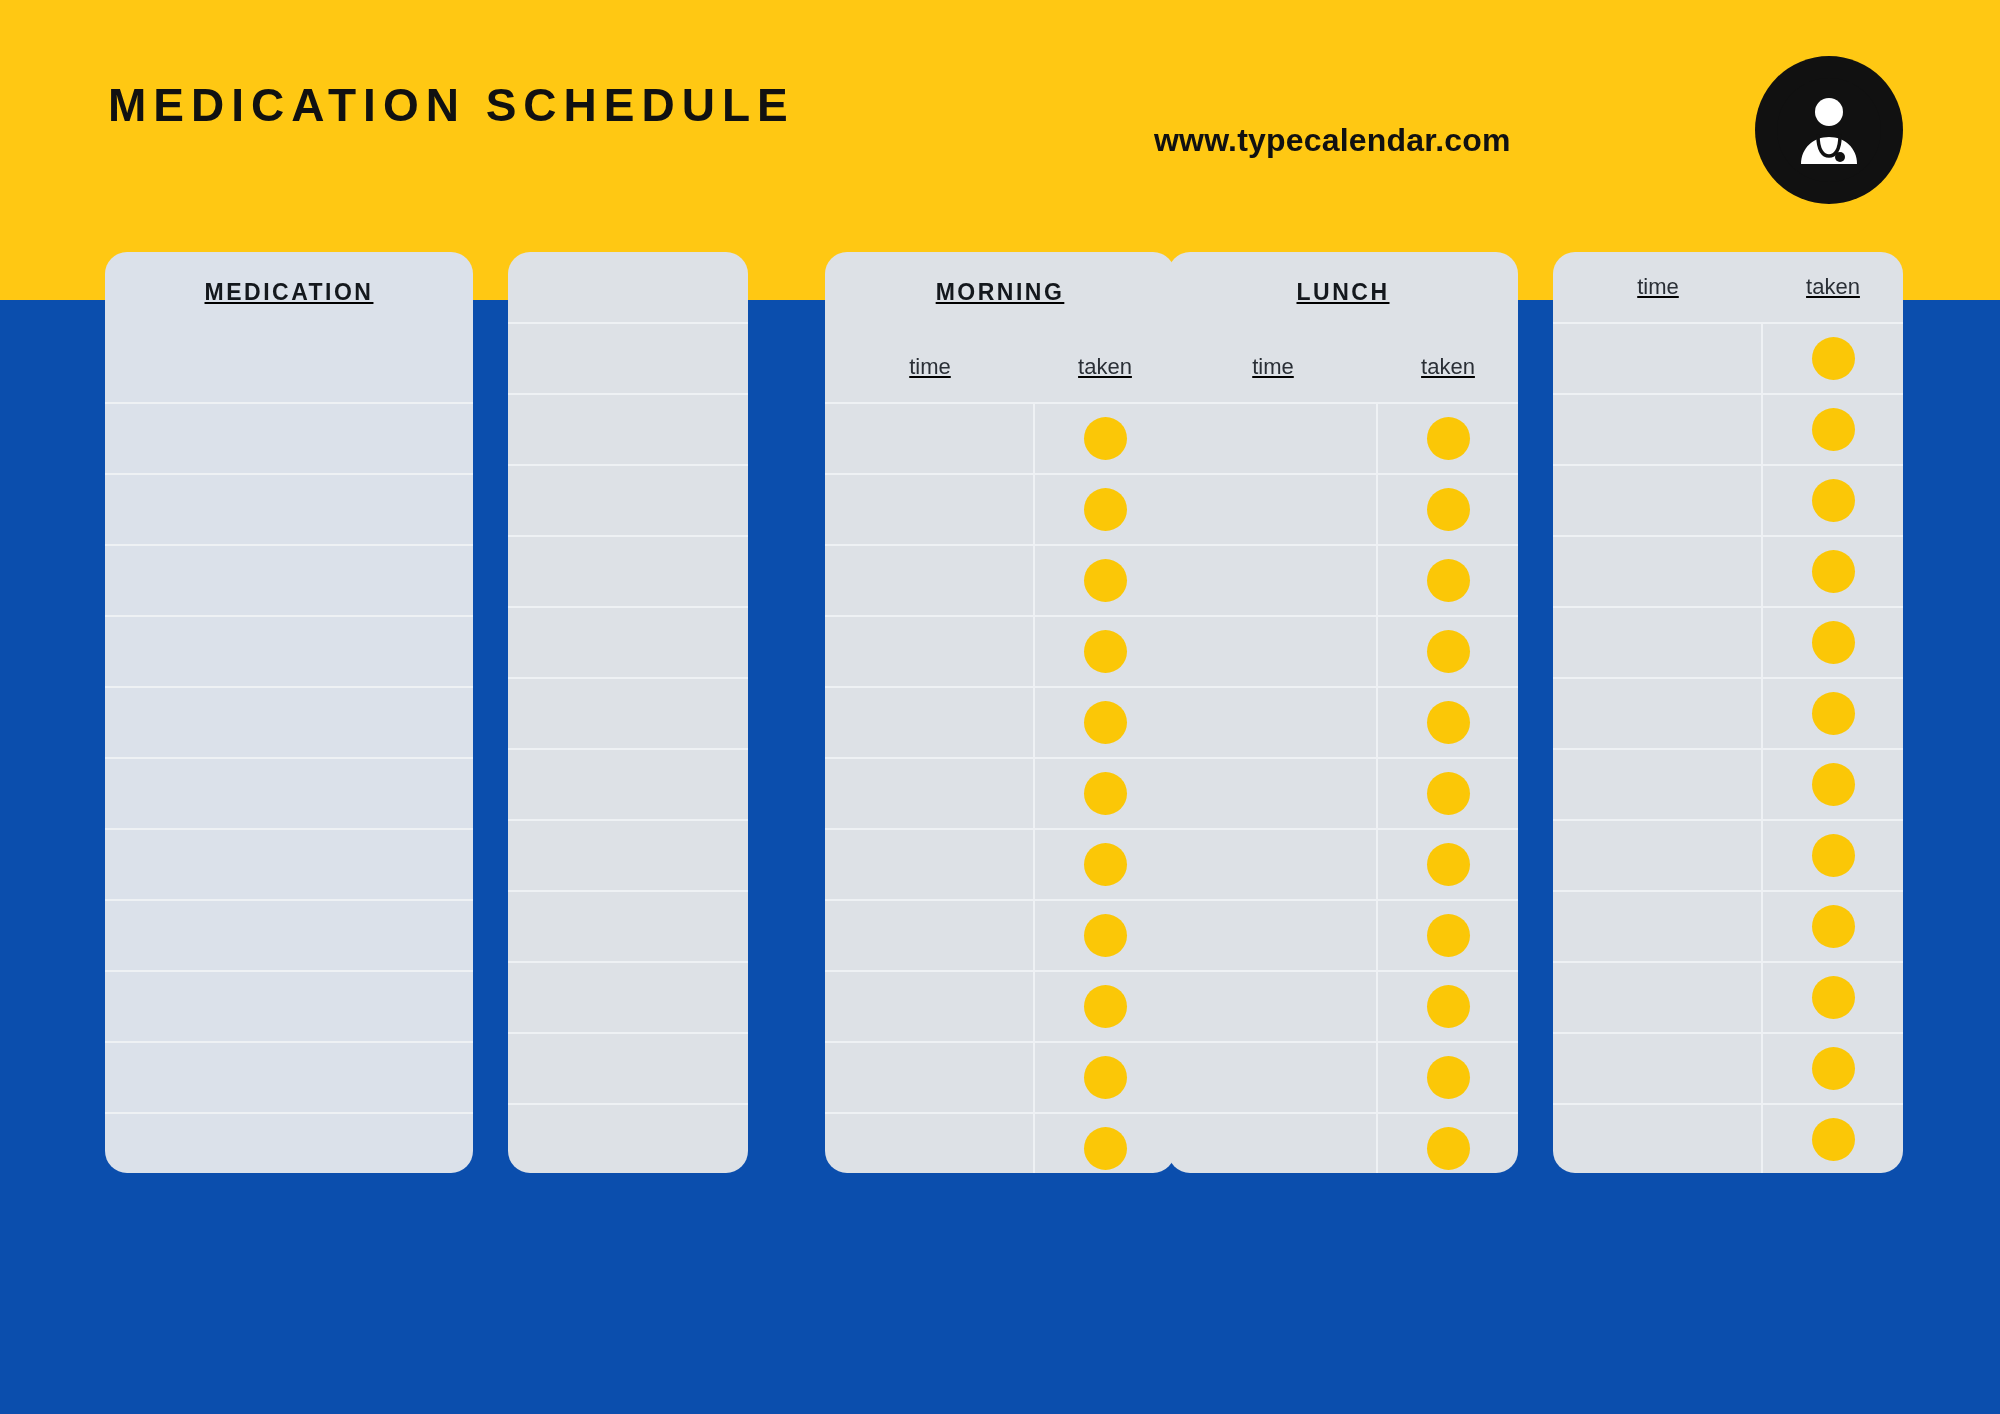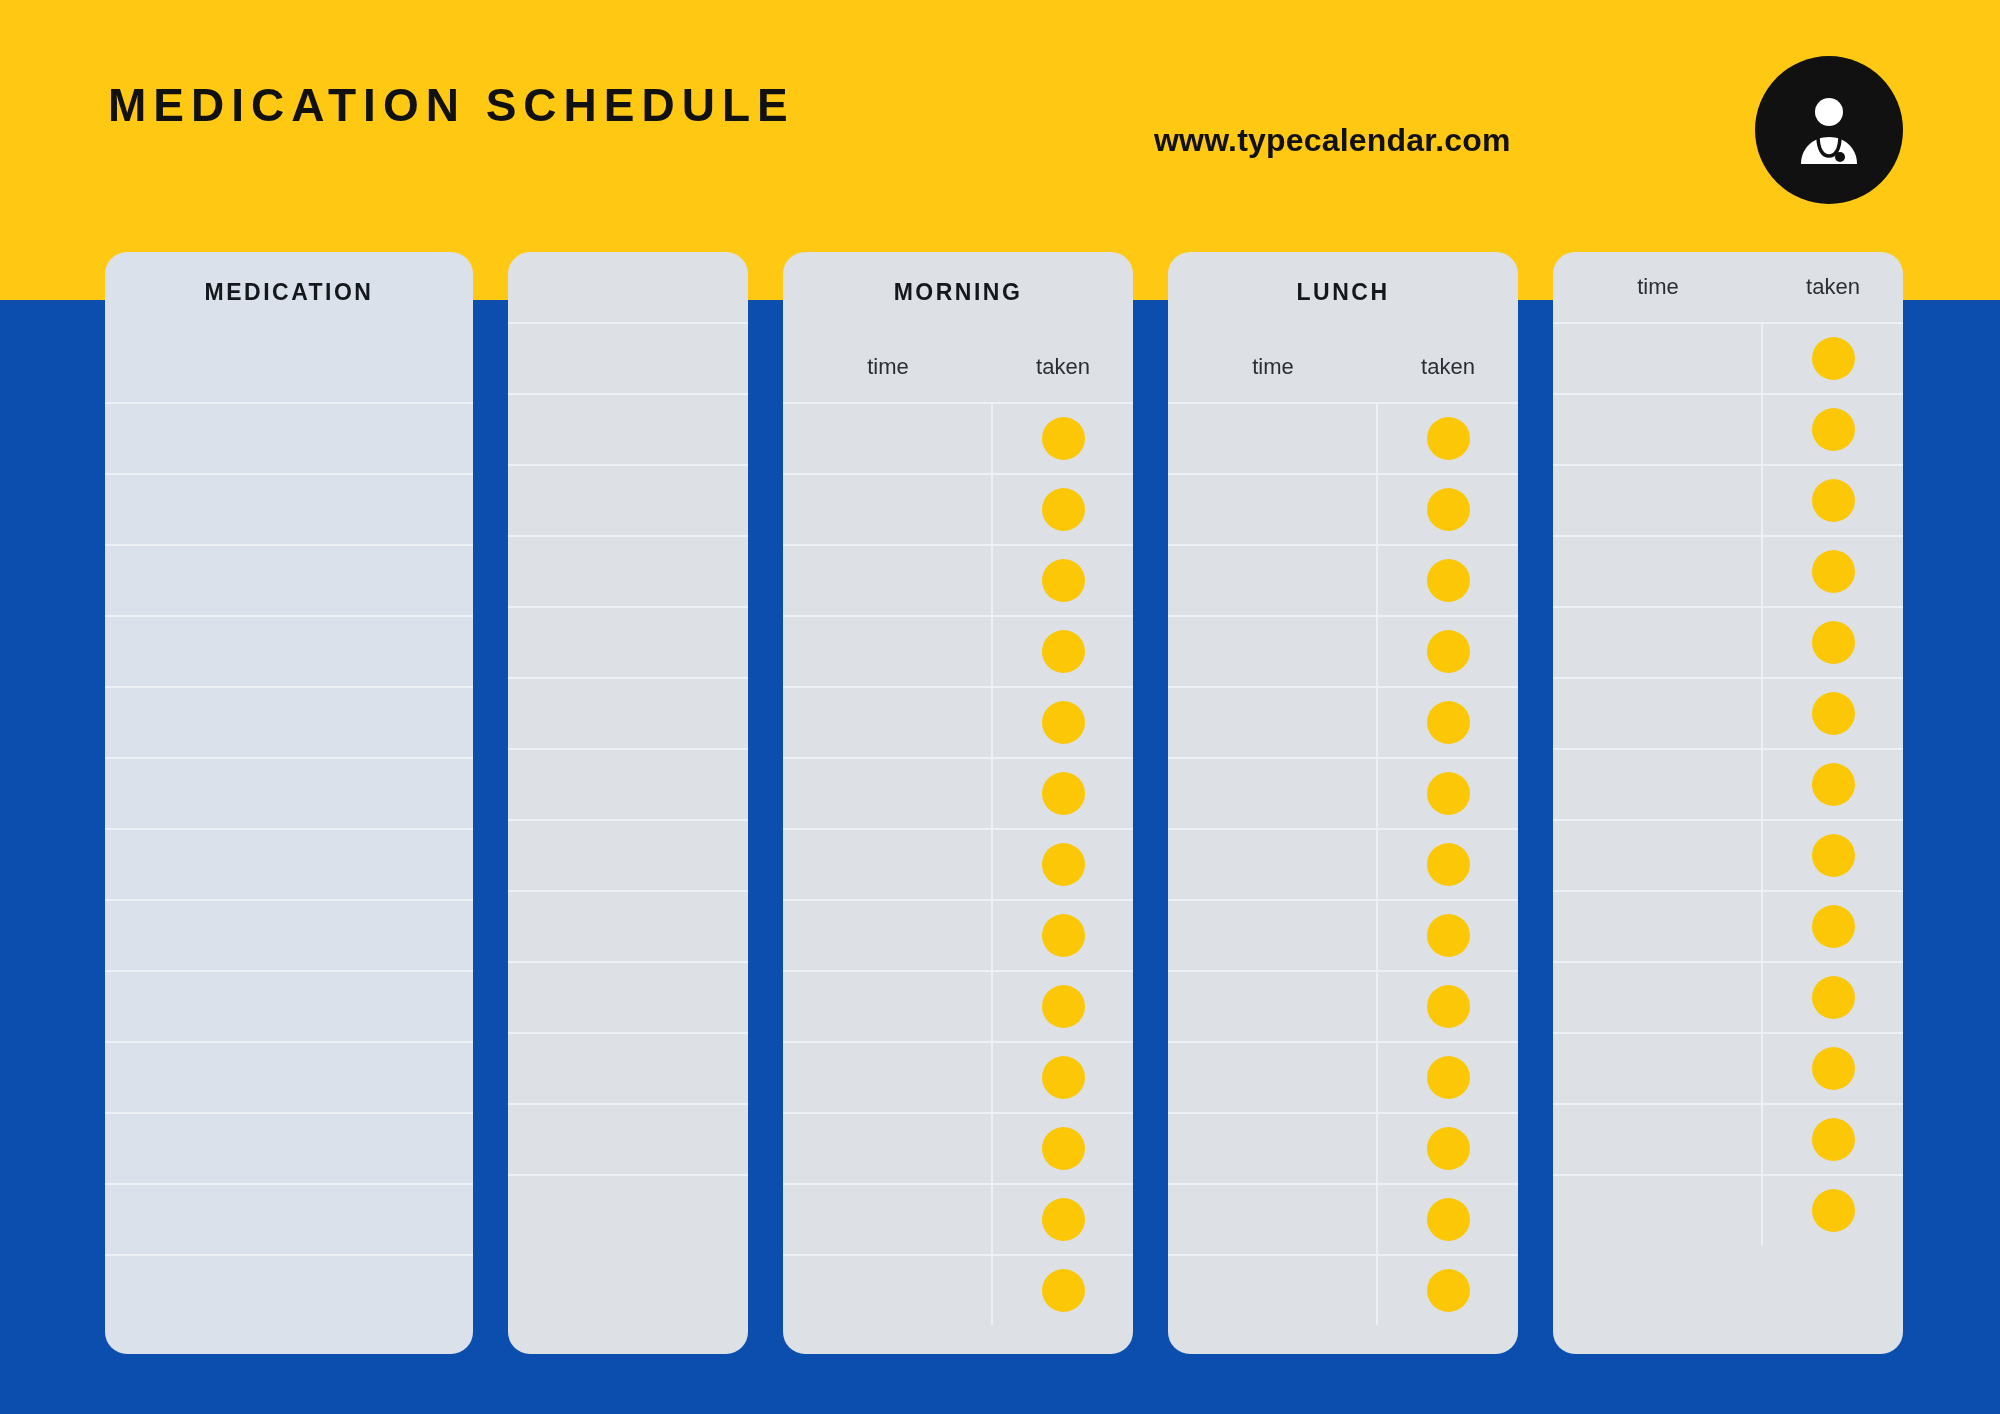--- a/index.html
+++ b/index.html
@@ -73,28 +73,29 @@
     position: absolute;
     top: 252px;
     left: 0;
     width: 2000px;
     height: 1110px;
   }
 
   .col {
     position: absolute;
     top: 0;
-    height: 1102px;
+    height: 921px;
     background: #dde1e6;
     border-radius: 22px;
     overflow: hidden;
+    text-decoration: underline;
   }
   .col.medication { left: 105px;  width: 368px; background:#dbe1ea; }
   .col.date       { left: 508px;  width: 240px; }
-  .col.morning    { left: 783px;  width: 350px; }
+  .col.morning    { left: 825px;  width: 350px; }
   .col.lunch      { left: 1168px; width: 350px; }
   .col.evening    { left: 1553px; width: 350px; }
 
   .col-head {
     height: 80px;
     display: flex;
     align-items: center;
     justify-content: center;
     font-size: 23px;
     font-weight: bold;

